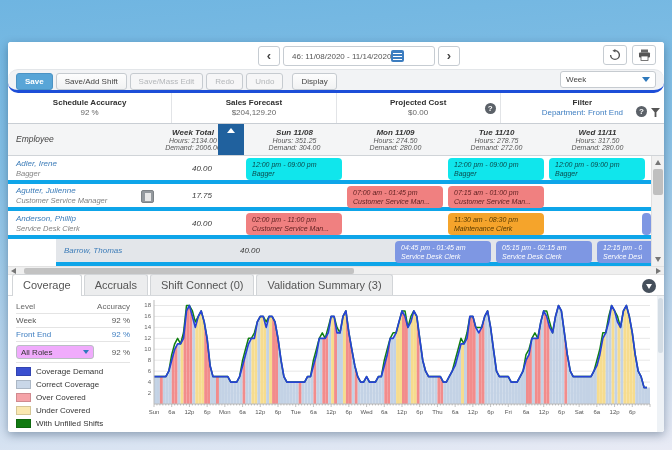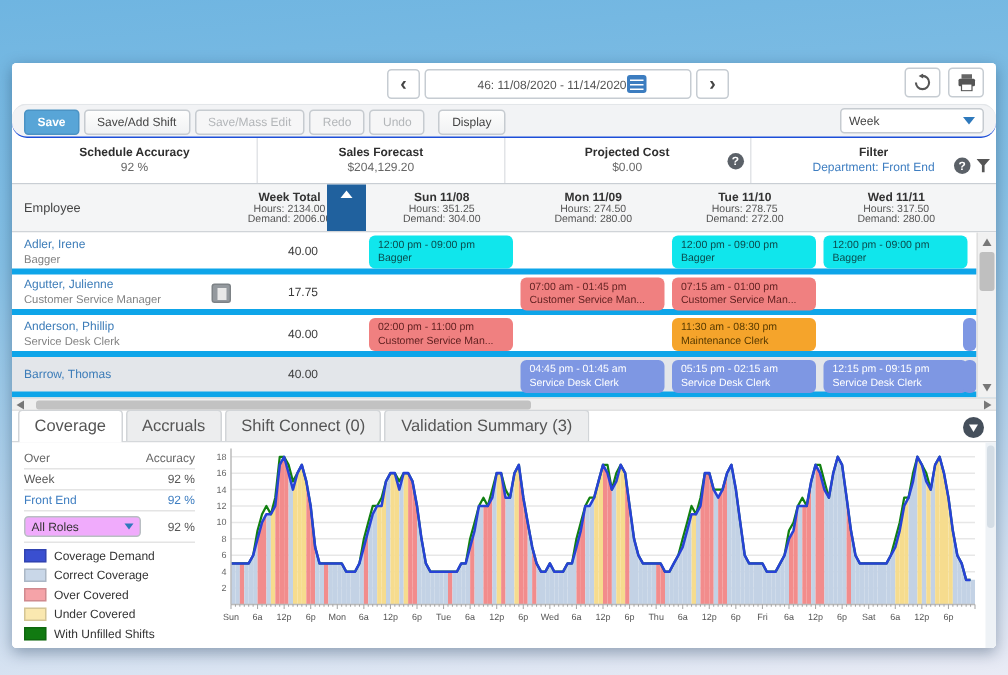--- a/index.html
+++ b/index.html
@@ -12,31 +12,31 @@
     position:absolute; left:8px; top:42px; width:656px; height:390px;
     background:#fff; border-radius:3px; box-shadow:0 3px 10px rgba(0,30,60,.35);
     overflow:hidden; display:flex; flex-direction:column;
   }
   
   .titlebar { height:28px; display:flex; align-items:center; padding:0 8px; position:relative; background:#fff; }
   .title { font-size:14px; color:#4d4d4d; font-weight:700; letter-spacing:.2px; }
   .datenav { position:absolute; left:250px; top:4px; display:flex; align-items:center; gap:3px; }
   .navbtn { width:22px; height:20px; background:#fff; border:1px solid #c6ccd2; border-radius:3px;
     font-size:13px; font-weight:700; color:#444; line-height:17px; text-align:center; cursor:pointer; }
-  .datefield { height:20px; width:178px; background:#fff; border:1px solid #c6ccd2; border-radius:3px;
-    display:flex; align-items:center; justify-content:center; padding:0 3px 0 8px; }
+  .datefield { height:20px; width:152px; background:#fff; border:1px solid #c6ccd2; border-radius:3px;
+    display:flex; align-items:center; justify-content:flex-start; padding:0 3px 0 8px; }
   .datetext { font-size:8px; color:#555; }
   .calicon { width:13px; height:12px; background:#3c7dc0; border-radius:2px; position:relative; }
   .calicon::before { content:""; position:absolute; left:2px; right:2px; top:3px; height:1px;
     background:#fff; box-shadow:0 3px 0 #fff, 0 6px 0 #fff; }
   .winicons { margin-left:auto; display:flex; gap:5px; }
   .iconbtn { width:24px; height:20px; background:#fff; border:1px solid #c6ccd2; border-radius:3px;
     display:flex; align-items:center; justify-content:center; cursor:pointer; }
   
-  .toolbar { height:24px; background:#f2f3f5; border-top:1px solid #e3e6e9; border-bottom:1px solid #1d4ed8;
+  .toolbar { height:24px; background:#f2f3f5; border-top:1px solid #e3e6e9; border-bottom:3px solid #1d4ed8;
     display:flex; align-items:center; padding:0 8px;border-radius:10px; }
   .tbtn { height:17px; font-size:8px; padding:0 8px; margin-right:3px; border-radius:3px; cursor:pointer;
     border:1px solid #c6cbd0; background:linear-gradient(#fdfdfd,#f1f2f3); color:#444; font-family:inherit; }
   .tbtn.primary { background:#58a5d7; border-color:#4b93c4; color:#fff; font-weight:700; }
   .tbtn.disabled { color:#b3b6b9; background:#f6f6f7; cursor:default; }
   .tbtn.gap { margin-left:6px; }
   .viewdd { margin-left:auto; width:96px; height:17px; background:#fff; border:1px solid #c6cbd0; border-radius:3px;
     display:flex; align-items:center; justify-content:space-between; padding:0 5px; font-size:8px; color:#444; cursor:pointer; }
   .caret-down { width:0; height:0; border-left:4px solid transparent; border-right:4px solid transparent; border-top:5px solid #2e79bc; }
   
@@ -44,31 +44,31 @@
   .stat { flex:1; border-right:1px solid #e2e4e7; display:flex; flex-direction:column; align-items:center; justify-content:center; position:relative; }
   .stat:last-child { border-right:none; }
   .stat .lbl { font-size:8px; font-weight:700; color:#2f2f2f; }
   .stat .val { font-size:8px; color:#666; margin-top:1px; }
   .stat .val.link { color:#3e7ec1; }
   .qicon { position:absolute; right:6px; top:10px; width:11px; height:11px; border-radius:50%; background:#5b6168;
     color:#fff; font-size:8px; font-weight:700; text-align:center; line-height:11px; }
   .stat .icons-right { position:absolute; right:4px; top:10px; display:flex; gap:4px; align-items:center; }
   .stat .icons-right .qicon { position:static; }
   
-  .grid { display:grid; grid-template-columns:160px 50px 26px 101px 101px 101px 101px 1fr; }
+  .grid { display:grid; grid-template-columns:160px 50px 26px 101px 101px 101px 101px 1fr;font-style:italic; }
   .thead { height:34px; background:#f4f5f6; border-bottom:1px solid #d0d4d8; }
   .thead .cell { display:flex; flex-direction:column; align-items:center; justify-content:center; overflow:visible; white-space:nowrap; }
   .thead .t1 { font-size:8px; font-weight:700; color:#333; }
   .thead .t2 { font-size:7px; color:#555; }
   .th-emp { display:flex; align-items:center; padding-left:8px; font-size:8.5px; color:#444; }
   .sortbox { background:#20619e; display:flex; justify-content:center; padding-top:4px; }
   .tri-up { width:0; height:0; border-left:4px solid transparent; border-right:4px solid transparent; border-bottom:5px solid #fff; }
   .rows { position:relative; height:110px; background:#fff; }
   .row { height:27.5px; border-bottom:4px solid #0ea5e9; position:relative; }
-  .row.selected { background:#e3e6ea; }
+  .row.selected { background:#e3e6ea;margin-left:48px; }
   .cell-emp { position:relative; display:flex; flex-direction:column; justify-content:center; padding-left:8px; overflow:hidden; }
   .ename { font-size:8px; color:#3c7cb8; line-height:1.25; white-space:nowrap; }
   .erole { font-size:7.5px; color:#828282; line-height:1.2; white-space:nowrap; }
   .badge { position:absolute; right:14px; top:50%; margin-top:-6px; width:13px; height:13px; background:#94999e;
     border:1px solid #7d8286; border-radius:2px; }
   .badge::before { content:""; position:absolute; left:3px; top:2px; width:6px; height:8px; background:#e8e8e8; }
   .cell-hours { display:flex; align-items:center; justify-content:flex-end; padding-right:6px; font-size:8px; color:#3a3a3a; }
   .cell-day { position:relative; }
   .chip { position:absolute; left:2px; top:2px; width:96px; height:22px; border-radius:4px; padding:2px 0 0 6px;
     font-size:7px; line-height:1.3; cursor:pointer; overflow:hidden; white-space:nowrap; }
@@ -338,21 +338,21 @@
         <div class="tab">Validation Summary (3)</div>
       </span>
     <div class="collapse">
       <div class="c-car"></div>
     </div>
   </div>
 
   <div class="panel">
     <div class="leftcol">
       <div class="lvlrow hdr">
-        <span>Over</span>
+        <span>Level</span>
         <span>Accuracy</span>
       </div>
       <span><div class="lvlrow">
             <span>Week</span>
             <span>92 %</span>
           </div><div class="lvlrow">
             <span class="blue">Front End</span>
             <span class="blue">92 %</span>
           </div></span>
       <div class="rolesrow">

